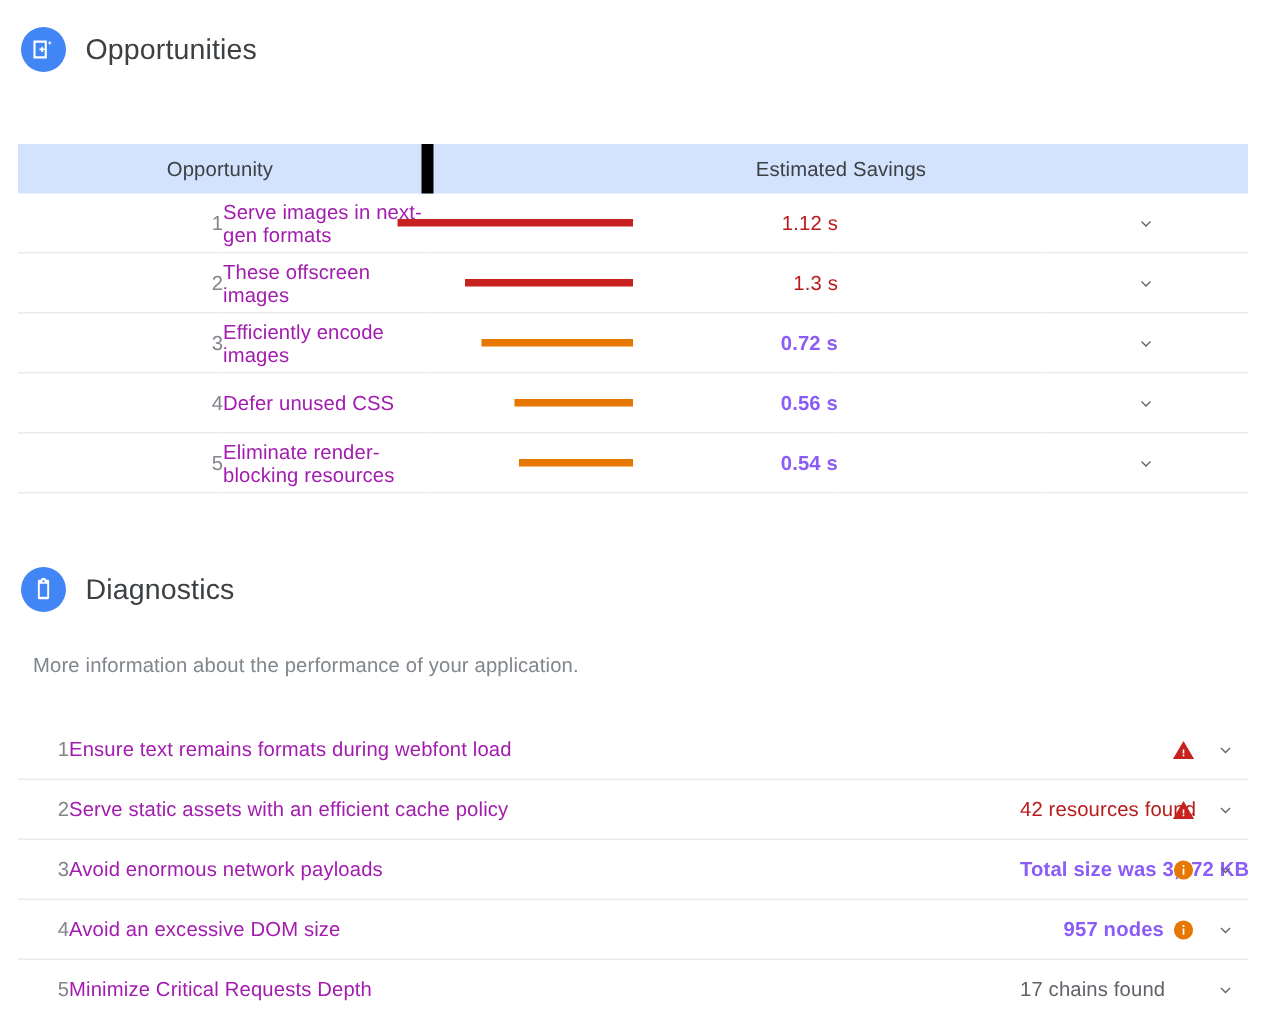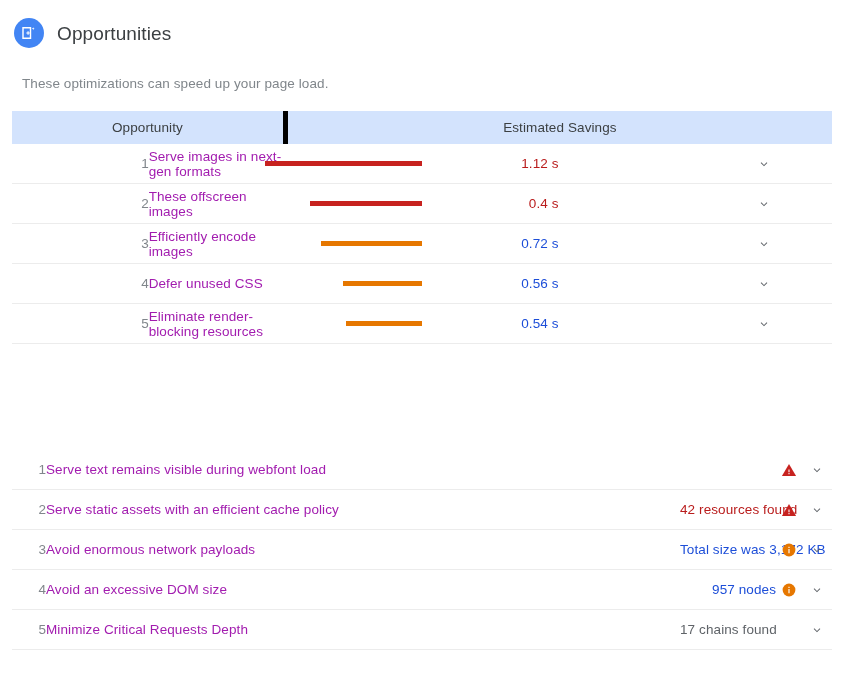--- a/index.html
+++ b/index.html
@@ -62,21 +62,21 @@
   }
   .audit-table th {
     background: #d3e3fd;
     font-weight: 400;
     font-size: 13.5px;
     color: #3c4043;
     height: 31px;
     text-align: center;
     letter-spacing: .1px;
   }
-  .audit-table th.col-op { border-right: 5px solid #000000; }
+  .audit-table th.col-op { border-right: 8px solid #000000; }
   .audit-table td {
     border-bottom: 1px solid #ececec;
     height: 39px;
     font-size: 13.5px;
     vertical-align: middle;
     padding: 0;
   }
   tbody tr:first-child td { border-top: none; }
   .c-idx {
     width: 34px;
@@ -109,21 +109,21 @@
   .meter-bar {
     position: absolute;
     right: 0;
     top: 0;
     height: 5px;
     border-radius: 0;
   }
   .sev-red  { background: #c7221f; }
   .sev-orng { background: #e67700; }
   .txt-red  { color: #b91c1c; }
-  .txt-orng { color: #1d4ed8; }
+  .txt-orng { color: #8b5cf6; font-weight: bold; }
   .txt-grey { color: #5f6368; }
 
   .chev {
     display: inline-block;
     width: 14px;
     height: 14px;
     vertical-align: middle;
   }
   .chev svg { display: block; }
 
@@ -149,21 +149,20 @@
         <path fill="none" stroke="#ffffff" stroke-width="1.9" d="M4 5h10v14H4z"></path>
         <path fill="#ffffff" d="M8.4 11.2h1.6V9.6h1.5v1.6h1.6v1.5h-1.6v1.6h-1.5v-1.6H8.4z"></path>
         <path fill="#ffffff" d="M17.6 4.2l.55 1.45 1.45.55-1.45.55-.55 1.45-.55-1.45-1.45-.55 1.45-.55z"></path>
       </svg>
     </span>
     <span class="section-title">Opportunities</span>
   </div>
 
   <div class="gap-b"></div>
 
-  <div class="section-desc">These optimizations can speed up your page load.</div>
 
   <div class="gap-c"></div>
 
   <table class="audit-table">
     <thead>
       <tr>
         <th class="col-op" colspan="2">Opportunity</th>
         <th colspan="4">Estimated Savings</th>
       </tr>
     </thead>
@@ -183,21 +182,21 @@
               </svg></span></td>
         </tr>
         <tr>
           <td class="c-idx">2</td>
           <td class="c-title">These offscreen images</td>
           <td class="c-meter">
             <div class="meter-track">
               <div class="meter-bar sev-red" style="width:112.3px"></div>
             </div>
           </td>
-          <td class="c-value txt-red">0.4 s</td>
+          <td class="c-value txt-red">1.3 s</td>
           <td class="c-badge"></td>
           <td class="c-chev"><span class="chev"><svg viewBox="0 0 24 24" width="14" height="14">
                 <path fill="#5f6368" d="M7.4 9.2 12 13.8l4.6-4.6 1.1 1.1L12 16 6.3 10.3z"></path>
               </svg></span></td>
         </tr>
         <tr>
           <td class="c-idx">3</td>
           <td class="c-title">Efficiently encode images</td>
           <td class="c-meter">
             <div class="meter-track">
@@ -236,31 +235,41 @@
           <td class="c-badge"></td>
           <td class="c-chev"><span class="chev"><svg viewBox="0 0 24 24" width="14" height="14">
                 <path fill="#5f6368" d="M7.4 9.2 12 13.8l4.6-4.6 1.1 1.1L12 16 6.3 10.3z"></path>
               </svg></span></td>
         </tr>
       </tbody>
   </table>
 
   <div class="gap-d"></div>
 
+  <div class="section-head">
+    <span class="head-icon">
+      <svg width="18" height="18" viewBox="0 0 24 24">
+        <path fill="#ffffff" d="M8.2 3.4h1.3a2.6 2.6 0 0 1 5 0h1.3c.75 0 1.2.5 1.2 1.2v14.8c0 .7-.45 1.2-1.2 1.2H8.2c-.75 0-1.2-.5-1.2-1.2V4.6c0-.7.45-1.2 1.2-1.2zm3.8.45a.95.95 0 1 0 0 1.9.95.95 0 0 0 0-1.9z"></path>
+        <path fill="#4285f4" d="M8.7 6.9h6.6v11.6H8.7z"></path>
+      </svg>
+    </span>
+    <span class="section-title">Diagnostics</span>
+  </div>
 
   <div class="gap-e"></div>
 
+  <div class="section-desc">More information about the performance of your application.</div>
 
   <div class="gap-f"></div>
 
   <table class="audit-table">
     <tbody id="diag-body">
         <tr>
           <td class="c-idx">1</td>
-          <td class="c-title">Serve text remains visible during webfont load</td>
+          <td class="c-title">Ensure text remains formats during webfont load</td>
           <td class="c-meter"></td>
           <td class="c-value txt-red"></td>
           <td class="c-badge"><span class="badge"><svg viewBox="0 0 24 24" width="16" height="16">
                 <path fill="#c7221f" d="M12 3 1.4 21h21.2z"></path>
                 <path fill="#ffffff" d="M11.2 11.4h1.6v4.1h-1.6zm0 5.2h1.6v1.6h-1.6z"></path>
               </svg></span></td>
           <td class="c-chev"><span class="chev"><svg viewBox="0 0 24 24" width="14" height="14">
                 <path fill="#5f6368" d="M7.4 9.2 12 13.8l4.6-4.6 1.1 1.1L12 16 6.3 10.3z"></path>
               </svg></span></td>
         </tr>

